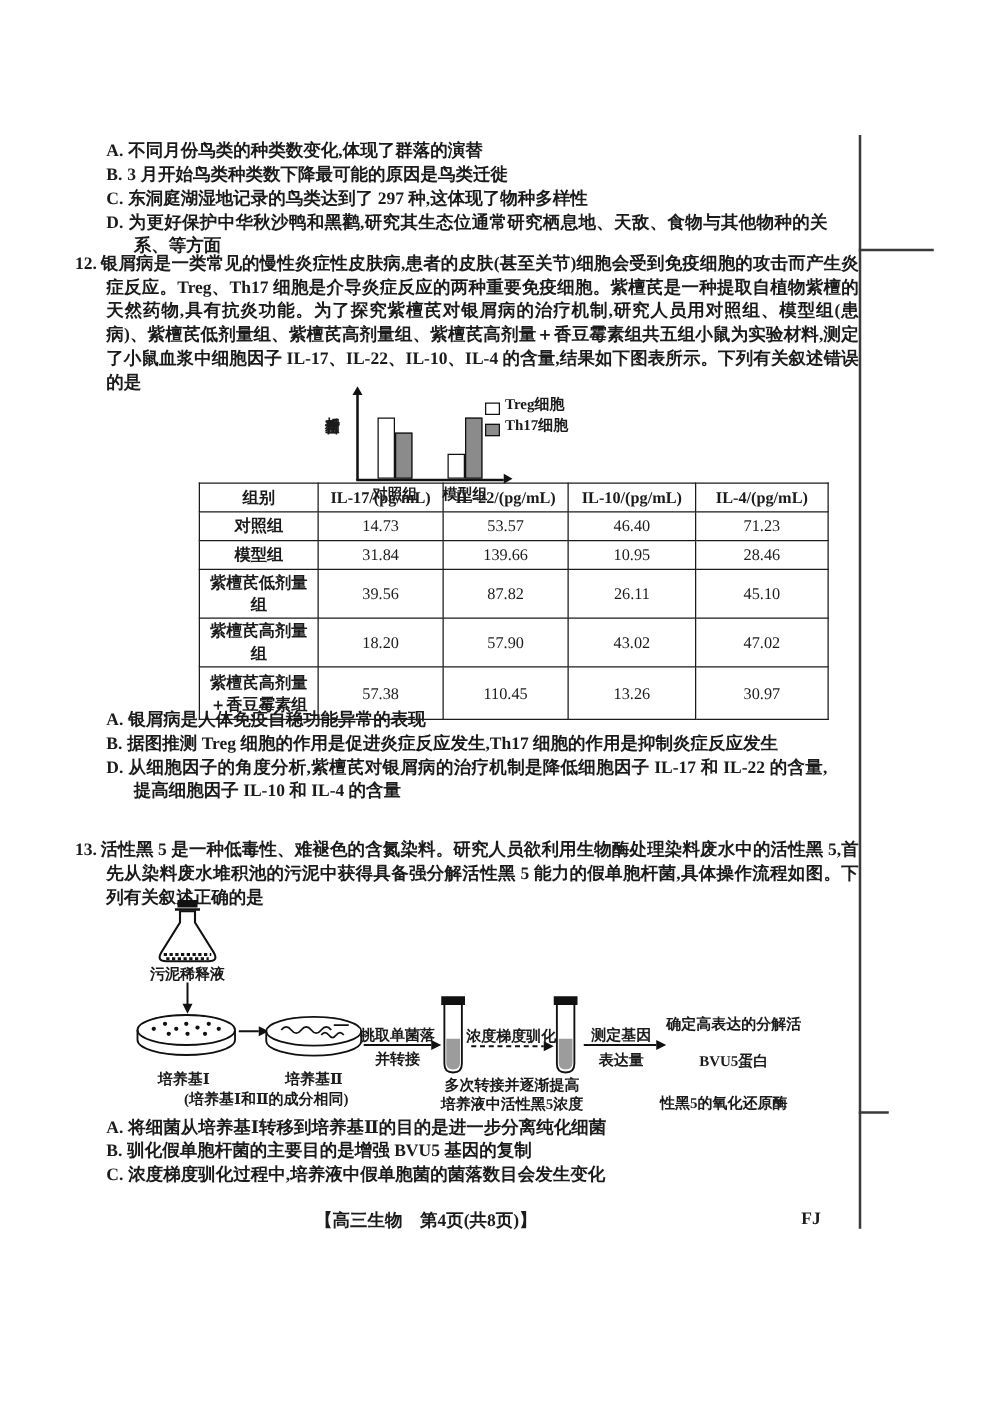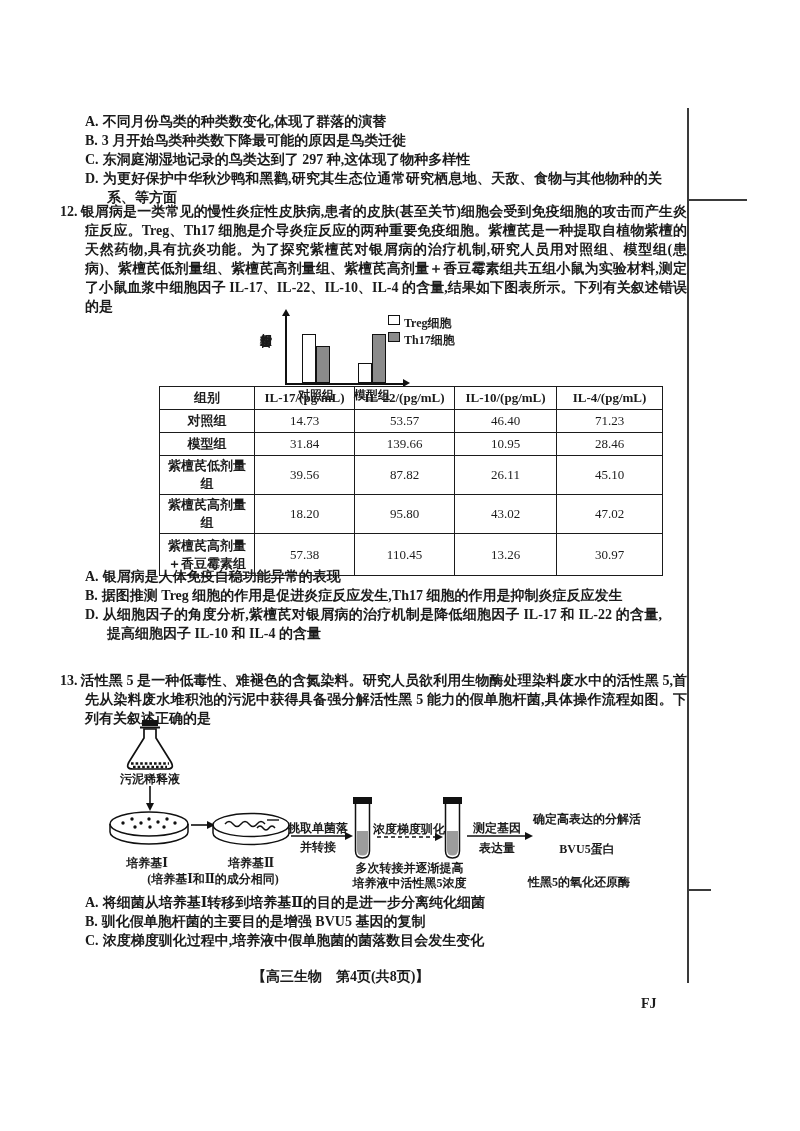--- a/index.html
+++ b/index.html
@@ -33,21 +33,21 @@
     position:absolute; left:47px; top:7px; width:120px; height:65px;
     display:flex; align-items:flex-end; column-gap:28px;
   }
   .bar-group { display:flex; align-items:flex-end; }
   .bar { width:14px; box-sizing:border-box; }
   .bar-treg { background:#fff; border:1.6px solid #111; }
   .bar-th17 { background:#8b8b8b; border:1.2px solid #111; }
   .chart-cat { position:absolute; top:76px; width:56px; text-align:center; font-size:12px; font-weight:700; }
   .chart-cat-0 { left:33px; } .chart-cat-1 { left:89px; }
   .chart-legend { position:absolute; left:133px; top:4px; font-size:12px; font-weight:700; }
-  .legend-row { display:flex; align-items:flex-start; height:17px; }
+  .legend-row { display:flex; align-items:flex-end; height:17px; }
   .swatch { display:inline-block; width:12px; height:10px; margin-right:4px; box-sizing:border-box; }
   .swatch-treg { background:#fff; border:1.4px solid #111; }
   .swatch-th17 { background:#8b8b8b; border:1.2px solid #111; }
 
   
   table.cyto { border-collapse:collapse; table-layout:fixed; }
   table.cyto th, table.cyto td {
     border:1.4px solid #1b1b1b; text-align:center; vertical-align:middle;
     font-size:13px; padding:1px 2px; height:20px;
   }
@@ -154,21 +154,21 @@
       <tr>
         <td class="grp">紫檀芪低剂量组</td>
         <td class="num">39.56</td>
         <td class="num">87.82</td>
         <td class="num">26.11</td>
         <td class="num">45.10</td>
       </tr>
       <tr>
         <td class="grp">紫檀芪高剂量组</td>
         <td class="num">18.20</td>
-        <td class="num">95.80</td>
+        <td class="num">57.90</td>
         <td class="num">43.02</td>
         <td class="num">47.02</td>
       </tr>
       <tr style="height:42px;">
         <td class="grp">紫檀芪高剂量＋香豆霉素组</td>
         <td class="num">57.38</td>
         <td class="num">110.45</td>
         <td class="num">13.26</td>
         <td class="num">30.97</td>
       </tr>
@@ -287,19 +287,19 @@
     </div>
     <div class="opt">
       <span class="opt-label">B.</span><span>驯化假单胞杆菌的主要目的是增强 BVU5 基因的复制</span>
     </div>
     <div class="opt">
       <span class="opt-label">C.</span><span>浓度梯度驯化过程中,培养液中假单胞菌的菌落数目会发生变化</span>
     </div>
   </div>
 
   <div class="sec footer" style="left:252px; top:968px;">【高三生物　第4页(共8页)】</div>
-  <div class="sec footer" style="left:641px; top:996px;">FJ</div>
+  <div class="sec footer" style="left:641px; top:968px;">FJ</div>
 
   <div class="fold-v"></div>
   <div class="fold-t1"></div>
   <div class="fold-t2"></div>
 
 </div>
 
 </body></html>

